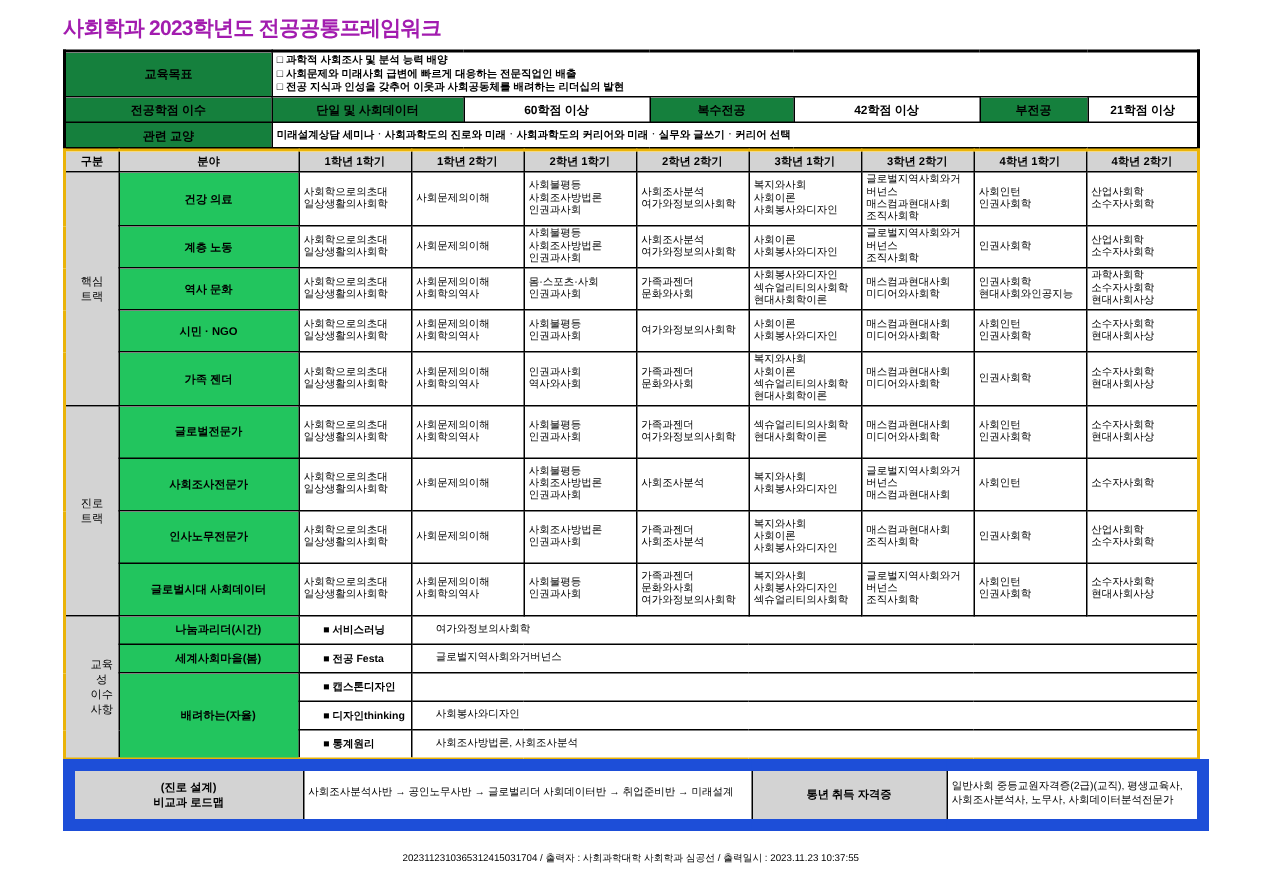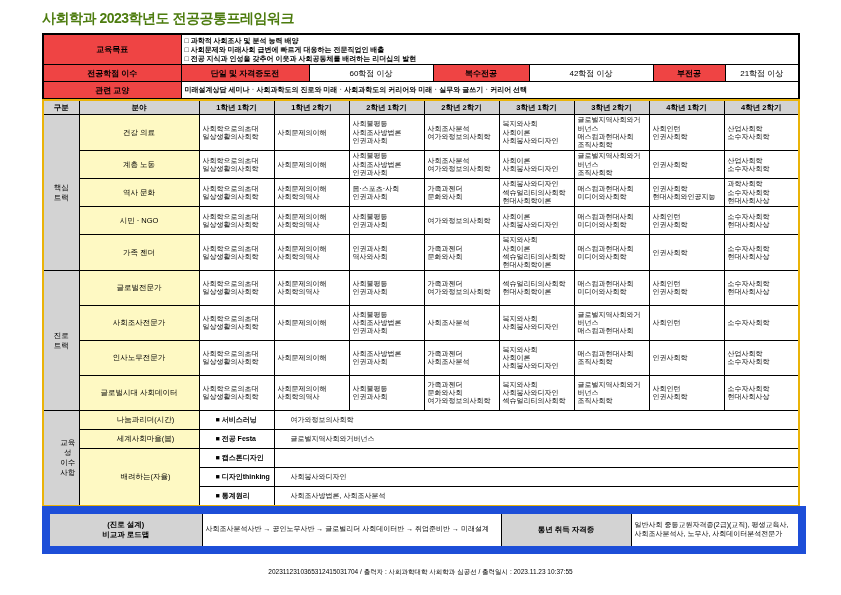--- a/index.html
+++ b/index.html
@@ -4,38 +4,38 @@
 <style>
   * { box-sizing: border-box; }
   html,body { margin:0; padding:0; }
   body {
     width:841px; height:595px; background:#ffffff; color:#000;
     font-family:"Liberation Sans","DejaVu Sans",sans-serif;
     position:relative; overflow:hidden;
   }
   .page { padding:8px 0 0 42px; }
   h1.title {
-    font-size:14px; font-weight:bold; color:#4d7c0f;
+    font-size:14px; font-weight:bold; color:#a21caf;
     margin:2px 0 5px 0; letter-spacing:-0.5px;
   }
   table { border-collapse:collapse; table-layout:fixed; }
   td { border:1px solid #000; padding:1px 3px; vertical-align:middle; overflow:hidden; }
   #top-table, #main-table, #bottom-table { width:756px; }
   #main-table, #bottom-table { margin-top:-1px; }
   #top-table { border:2px solid #000; }
   #main-table { border:2px solid #eab308; }
   #bottom-table { border:8px solid #1d4ed8; }
-  .gray { background:#ef4444; }
+  .gray { background:#15803d; }
   .lbl { font-size:8px; font-weight:bold; text-align:center; }
-  .val { font-size:8px; font-weight:normal; text-align:center; background:#fff; }
+  .val { font-size:8px; font-weight:bold; text-align:center; background:#fff; }
   .goals { font-size:7px; font-weight:bold; line-height:1.3; }
   .liberal { font-size:7px; font-weight:bold; }
   #main-table td.head { font-size:7.5px; font-weight:bold; text-align:center; height:15px; background:#d3d3d3; }
   #main-table td.grp { font-size:7.5px; font-weight:normal; text-align:center; background:#d3d3d3; white-space:pre-line; }
-  #main-table td.field { font-size:7.5px; font-weight:normal; text-align:center; background:#fef9c3; }
+  #main-table td.field { font-size:7.5px; font-weight:bold; text-align:center; background:#22c55e; }
   #main-table td.course { font-size:7px; line-height:1.18; vertical-align:middle; }
   #main-table td.check { font-size:7px; font-weight:bold; }
   tr.g1 td { height:28px; }
   tr.g2 td { height:35px; }
   tr.g3 td { height:19px;padding-left:16px; }
   #bottom-table td { height:40px; }
   .b-lbl { font-size:7.5px; font-weight:bold; text-align:center; background:#d3d3d3; white-space:pre-line; }
   .b-txt { font-size:7px; line-height:1.25; }
   .footer {
     position:absolute; left:0; right:0; bottom:18px;
@@ -63,21 +63,21 @@
         <tr style="height:28px">
       <td class="gray lbl">교육목표</td>
       <td colspan="6" class="goals">
         <div>□ 과학적 사회조사 및 분석 능력 배양</div>
         <div>□ 사회문제와 미래사회 급변에 빠르게 대응하는 전문직업인 배출</div>
         <div>□ 전공 지식과 인성을 갖추어 이웃과 사회공동체를 배려하는 리더십의 발현</div>
       </td>
     </tr>
     <tr style="height:17px">
       <td class="gray lbl">전공학점 이수</td>
-      <td class="gray lbl">단일 및 자격증도전</td>
+      <td class="gray lbl">단일 및 사회데이터</td>
       <td class="val">60학점 이상</td>
       <td class="gray lbl">복수전공</td>
       <td class="val">42학점 이상</td>
       <td class="gray lbl">부전공</td>
       <td class="val">21학점 이상</td>
     </tr>
     <tr style="height:17px">
       <td class="gray lbl">관련 교양</td>
       <td colspan="6" class="liberal">미래설계상담 세미나ㆍ사회과학도의 진로와 미래ㆍ사회과학도의 커리어와 미래ㆍ실무와 글쓰기ㆍ커리어 선택</td>
     </tr>

